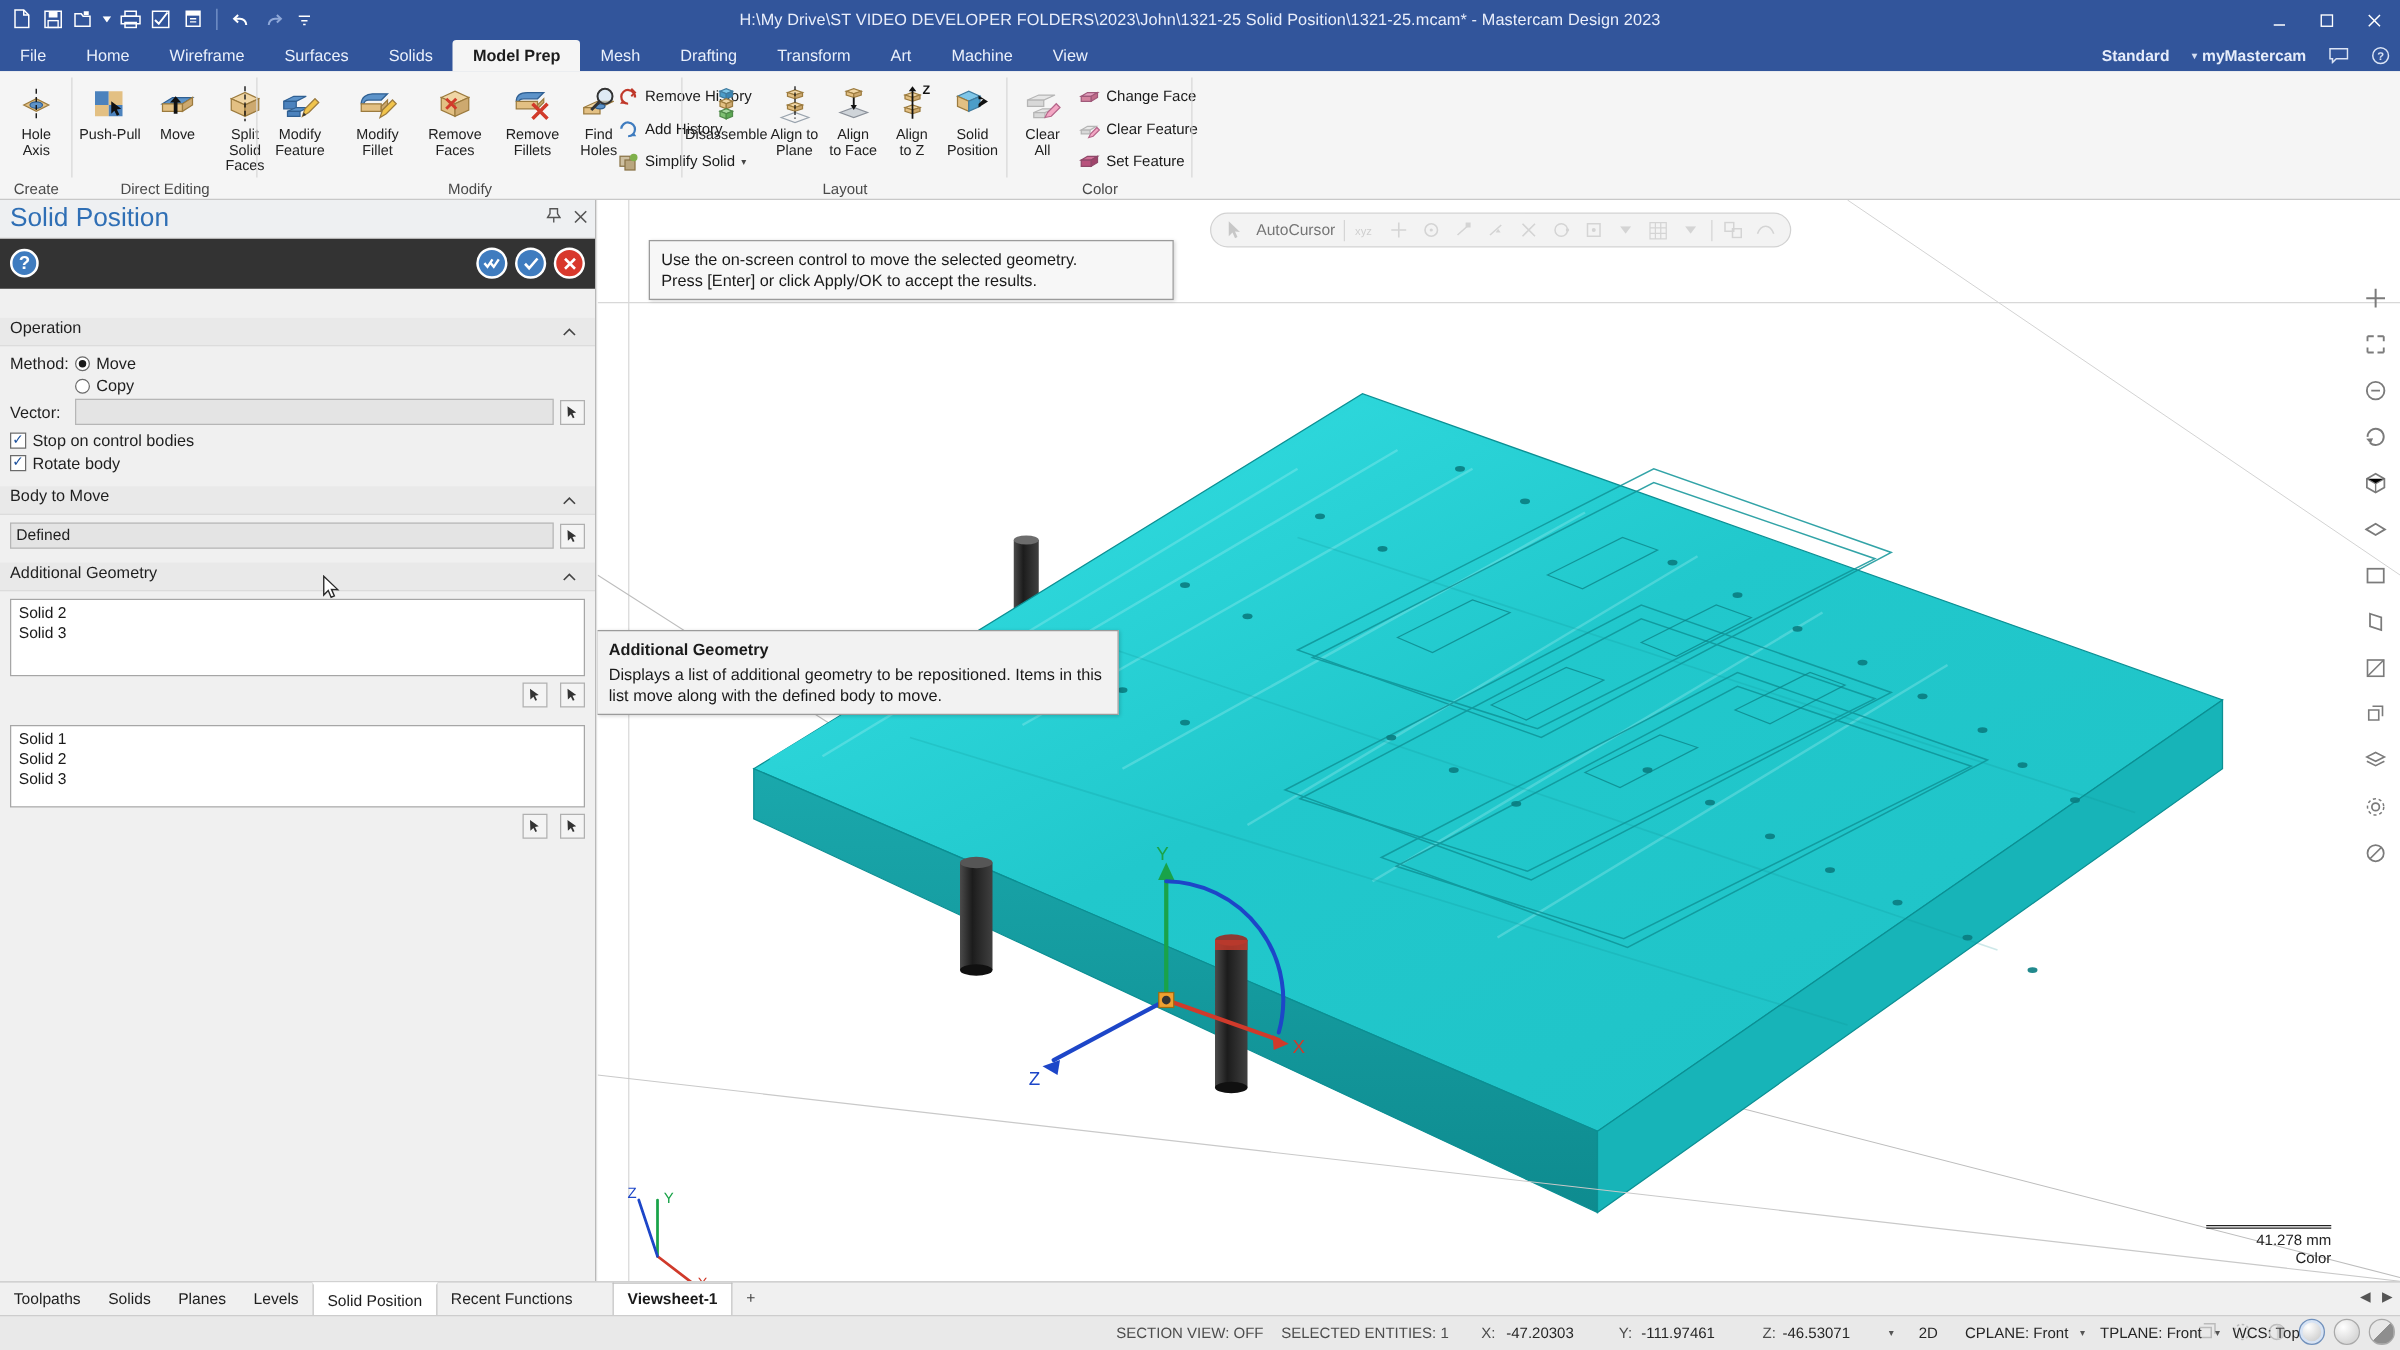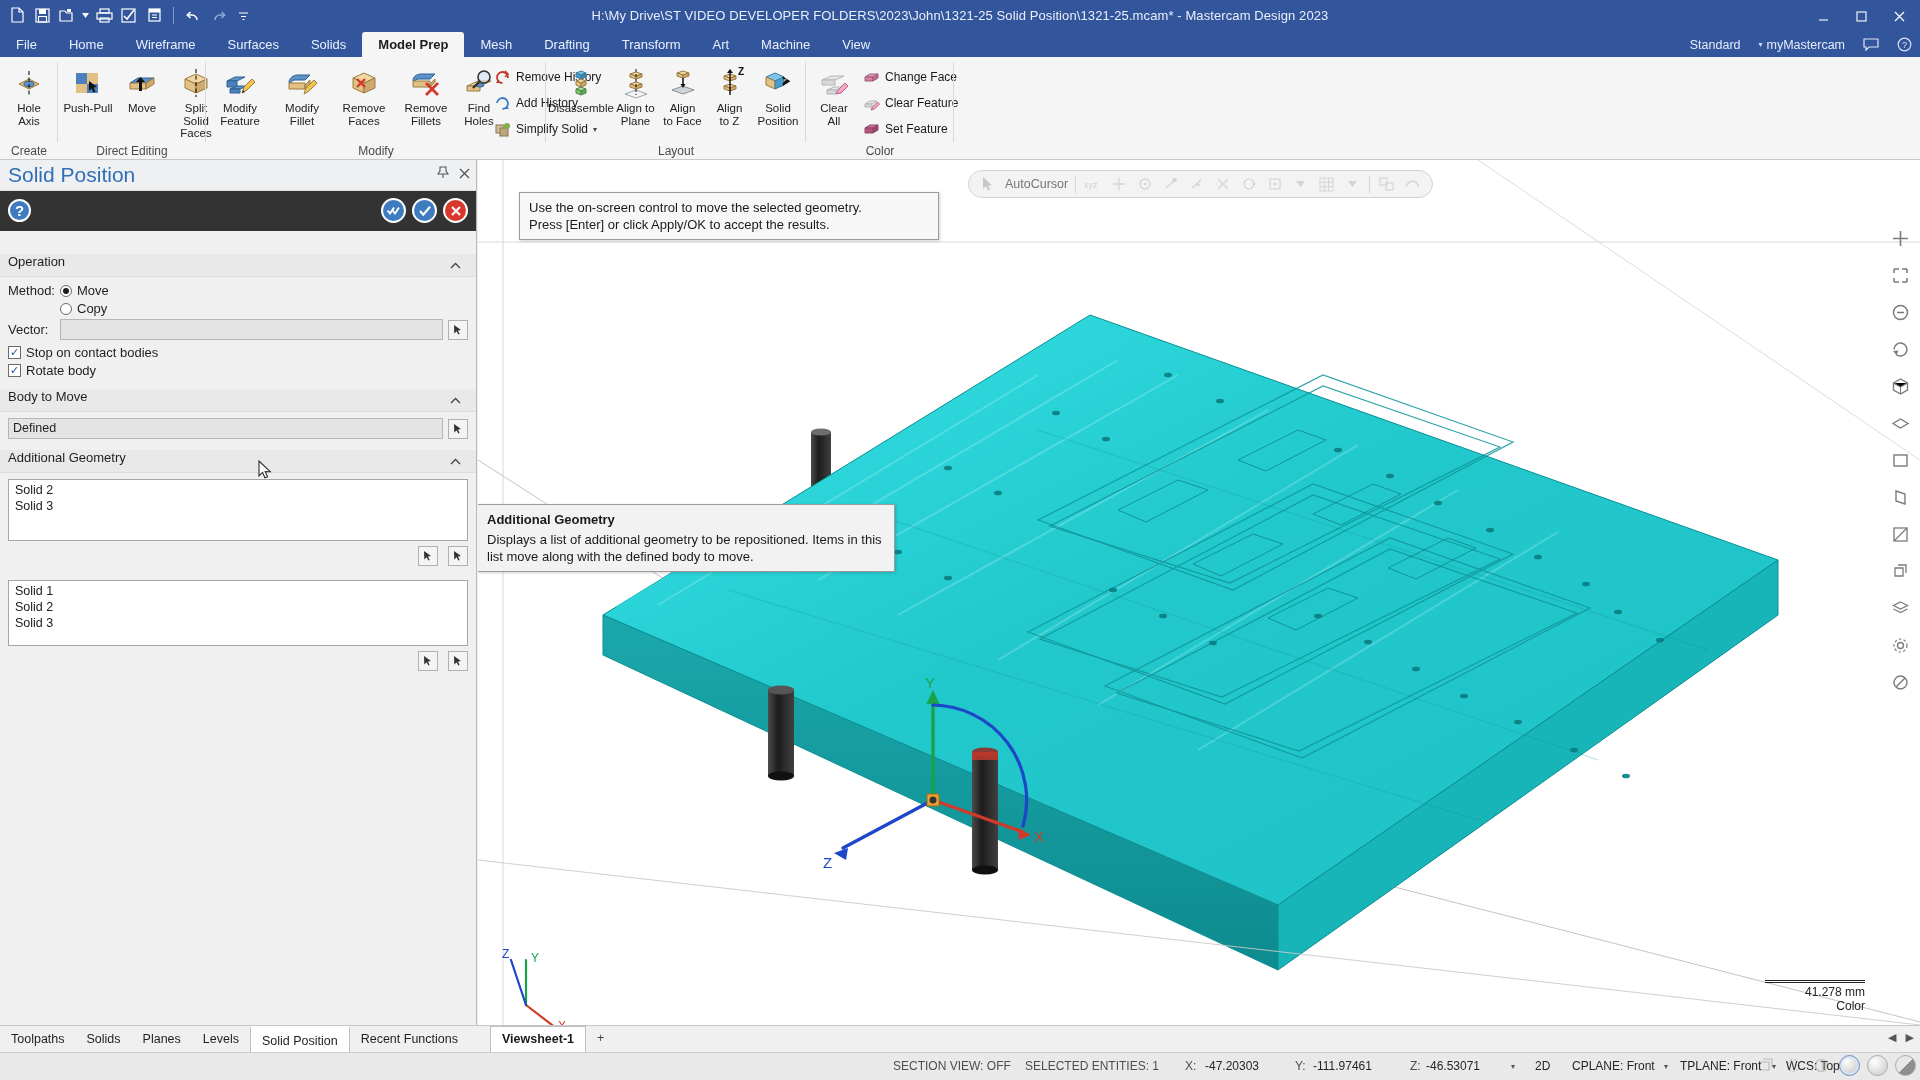--- a/index.html
+++ b/index.html
@@ -43,21 +43,21 @@
   .rtab {
     padding:0 16px; height:25px; line-height:25px; font-size:13px;
     color:#eaf0fb; cursor:pointer; white-space:nowrap;
   }
   .rtab.active {
     background:#f5f5f5; color:#1c1c1c; font-weight:600;
     border-top-left-radius:3px; border-top-right-radius:3px;
   }
   .tabs-right {
     position:absolute; right:4px; top:0; height:25px;
-    display:flex; align-items:center; gap:10px; color:#e5ecfa; font-size:12.5px;
+    display:flex; align-items:center; gap:10px; color:#e5ecfa; font-size:12.5px;font-weight:bold;
   }
   .tabs-right .tr-item { display:flex; align-items:center; gap:4px; cursor:pointer; padding:0 4px; }
   .caret-sm { font-size:8px; opacity:.9; }
 
   
   .ribbon {
     position:absolute; left:0; top:57px; width:1920px; height:103px;
     background:#f5f5f5; border-bottom:1px solid #c8c8c8;
   }
   .rgroup { position:absolute; top:0; height:103px; }
@@ -740,21 +740,21 @@
           <span class="lab" style="width:52px">Vector:</span>
           <input class="txtinput" value="" style="">
           <span class="pickbtn">
             <svg width="12" height="12" viewBox="0 0 12 12">
                 <path d="M2 1l7 5-3 .6 1.6 3.4-1.3.6L4.7 7.3 2.3 9.6z" fill="#333"></path>
               </svg>
           </span>
         </div>
         <div class="row" style="margin-top:5px">
           <span class="chk">✓</span>
-          <span class="lab">Stop on contact bodies</span>
+          <span class="lab">Stop on control bodies</span>
         </div>
         <div class="row">
           <span class="chk">✓</span>
           <span class="lab">Rotate body</span>
         </div>
       </div>
 
       <div class="section-head">
         <span>Body to Move</span>
         <span class="chev">

